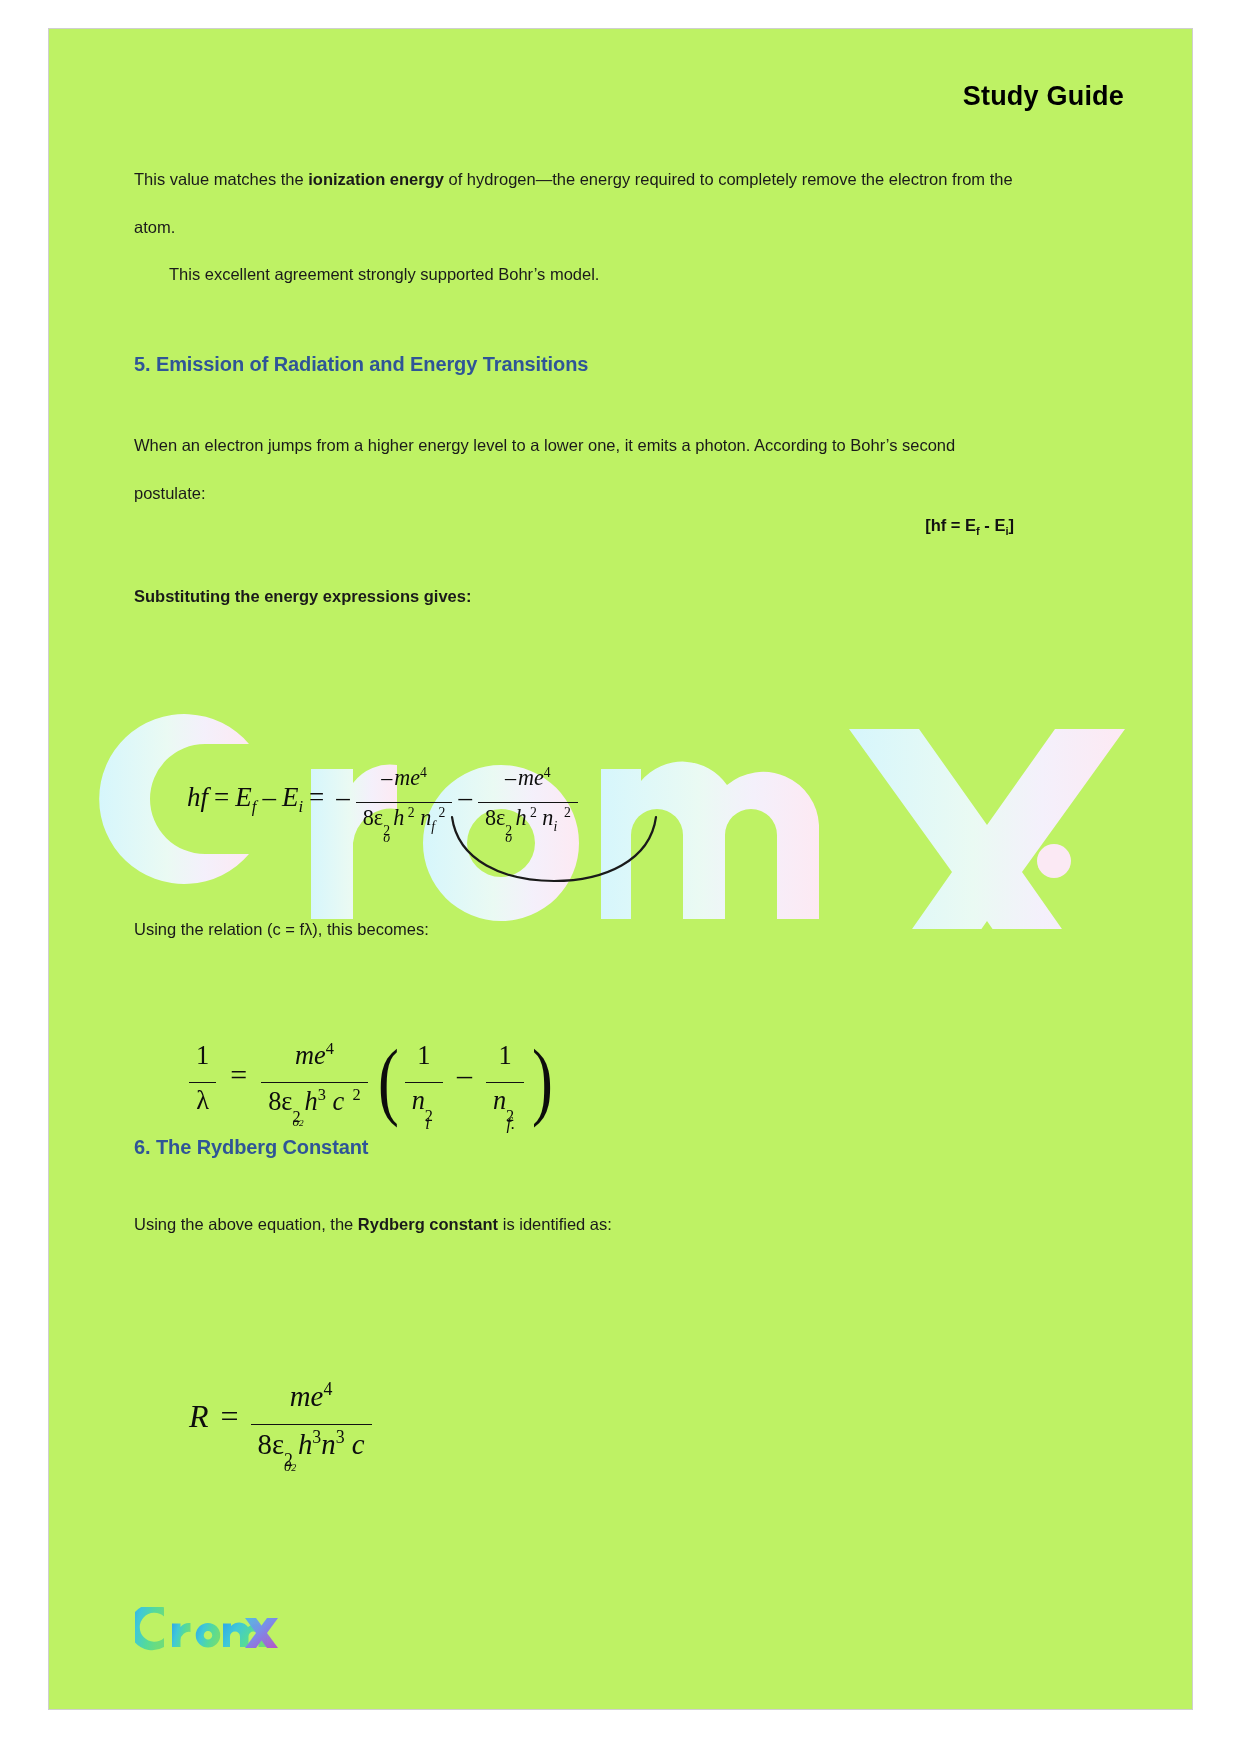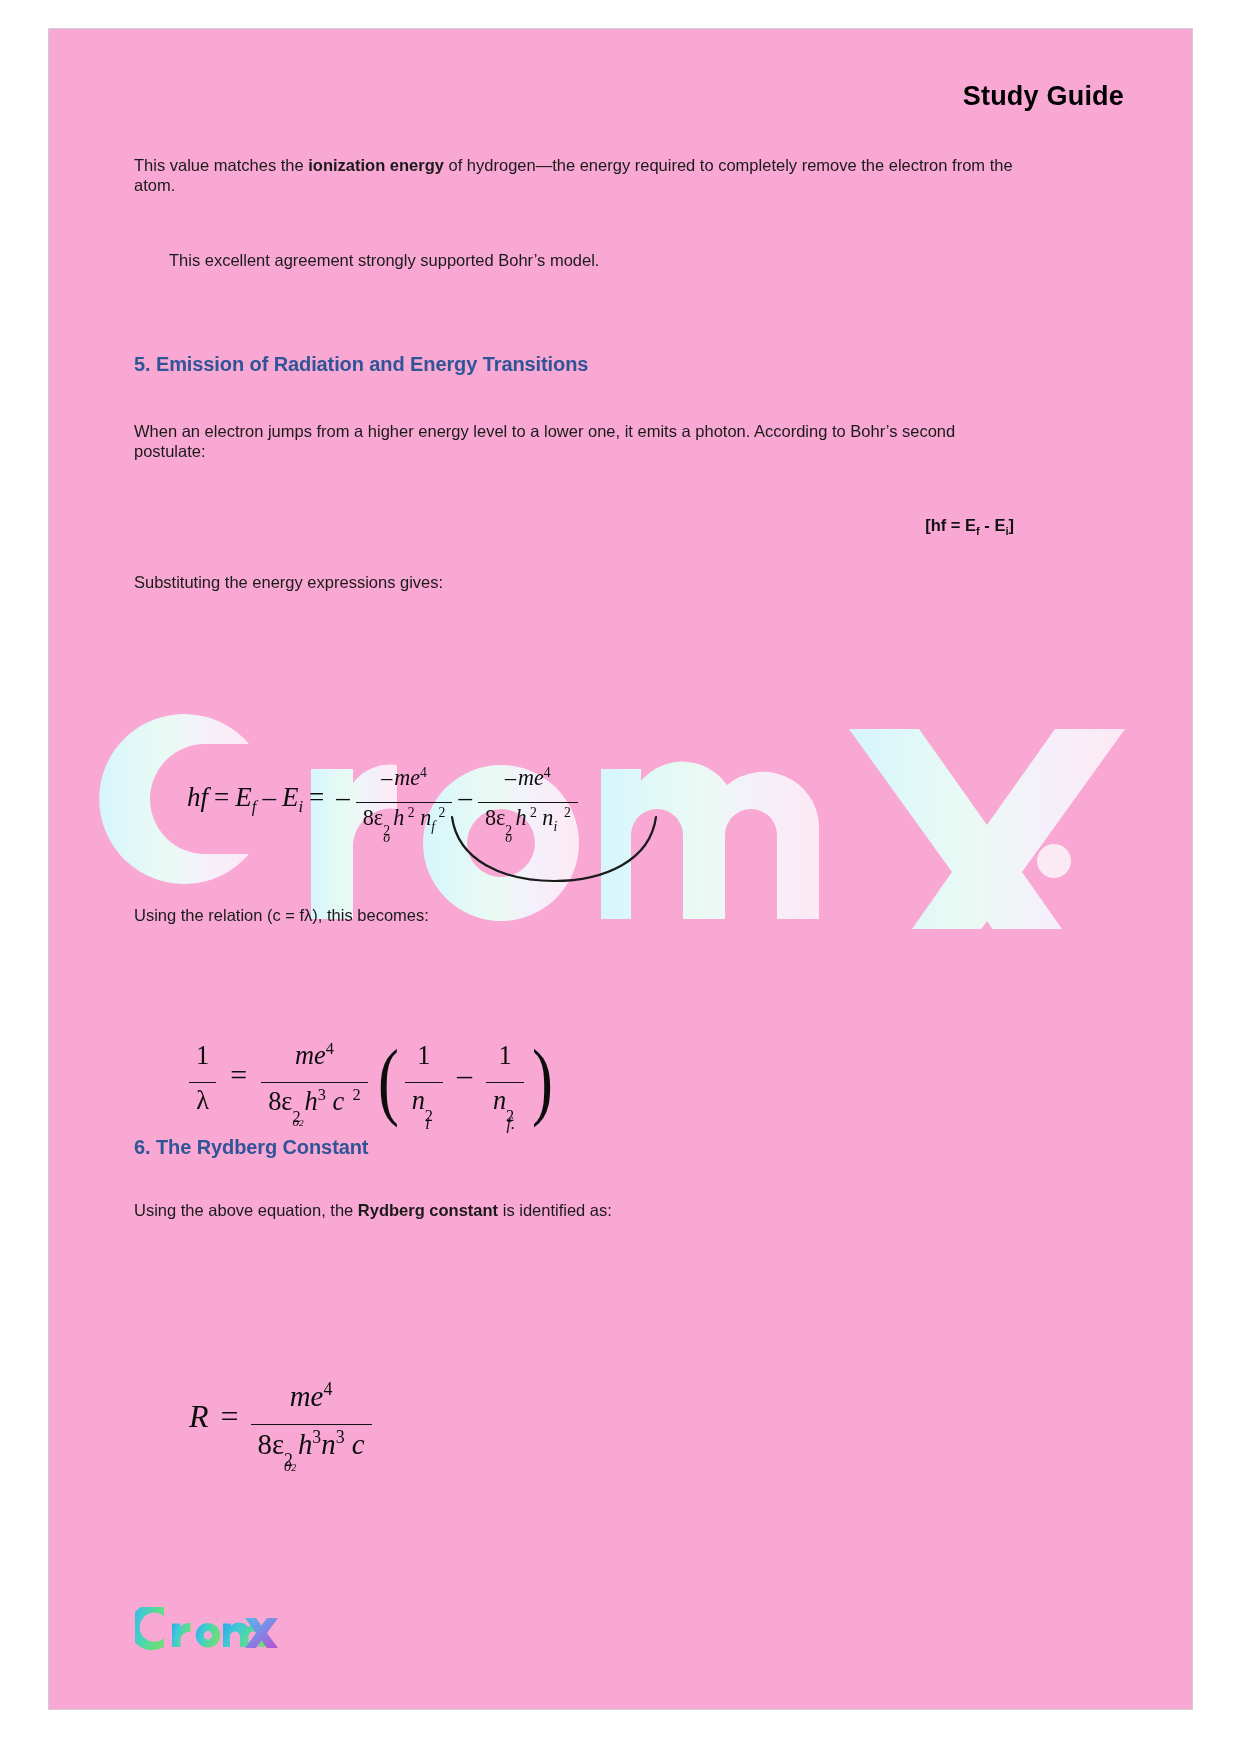--- a/index.html
+++ b/index.html
@@ -15,21 +15,21 @@
     -webkit-font-smoothing: antialiased;
   }
 
   .page {
     position: absolute;
     left: 48px;
     top: 28px;
     width: 1145px;
     height: 1682px;
     border: 1px solid #cfcfcf;
-    background: #f9a8d4;
+    background: #bef264;
     box-sizing: border-box;
     overflow: hidden;
   }
 
   
   .watermark {
     position: absolute;
     left: 0;
     top: 600px;
     width: 1143px;
@@ -55,21 +55,21 @@
     color: #000000;
     letter-spacing: 0.2px;
     white-space: nowrap;
   }
 
   .body-text {
     position: absolute;
     left: 85px;
     width: 880px;
     font-size: 16.5px;
-    line-height: 20px;
+    line-height: 48px;
     color: #1a1a1a;
   }
   .body-text b { font-weight: bold; }
 
   .section-head {
     position: absolute;
     left: 85px;
     font-size: 20px;
     font-weight: bold;
     color: #2f5597;
@@ -219,21 +219,21 @@
     <div class="body-text" style="top:221px;margin-left:35px;">This excellent agreement strongly supported Bohr’s model.</div>
 
     <div class="section-head" style="top:324px;text-align:right;">5. Emission of Radiation and Energy Transitions</div>
 
     <div class="body-text" style="top:392px;">When an electron jumps from a higher energy level to a lower one, it emits a photon. According to Bohr’s second postulate:</div>
 
     <div class="centered-eq" style="top:487px;">
       <span>[hf = E</span><sub>f</sub><span> - E</span><sub>i</sub><span>]</span>
     </div>
 
-    <div class="body-text" style="top:543px;">Substituting the energy expressions gives:</div>
+    <div class="body-text" style="top:543px;font-weight:bold;">Substituting the energy expressions gives:</div>
 
     <div class="math" id="eq-emission">
       <span class="mi">hf</span><span class="op">=</span><span class="mi">E<span class="sub">f</span></span><span class="op">–</span><span class="mi">E<span class="sub">i</span></span><span class="op">=</span><span class="op">–</span><span class="frac"><span class="num"><span class="mn">–</span> <span class="mi">me</span><span class="sup">4</span></span><span class="den"><span class="mn">8</span><span class="mn">ε</span><span style="display:inline-block;position:relative;width:0.46em;"><span class="sup" style="position:absolute;left:0;top:-0.18em;">2</span><span class="sub" style="position:absolute;left:0;top:0.30em;font-style:italic;">o</span></span><span class="mi">h</span><span class="sup">&nbsp;2</span>&nbsp;<span class="mi">n</span><span class="sub">f</span><span class="sup">&nbsp;2</span></span></span><span class="op">–</span><span class="frac"><span class="num"><span class="mn">–</span> <span class="mi">me</span><span class="sup">4</span></span><span class="den"><span class="mn">8</span><span class="mn">ε</span><span style="display:inline-block;position:relative;width:0.46em;"><span class="sup" style="position:absolute;left:0;top:-0.18em;">2</span><span class="sub" style="position:absolute;left:0;top:0.30em;font-style:italic;">o</span></span><span class="mi">h</span><span class="sup">&nbsp;2</span>&nbsp;<span class="mi">n</span><span class="sub">i</span><span class="sup">&nbsp;&nbsp;2</span></span></span>
     </div>
 
     <svg class="underbrace" style="left:395px; top:786px; width:220px; height:72px;" viewBox="0 0 220 72">
       <path d="M8 2 C 14 46, 60 66, 110 66 C 160 66, 206 46, 212 2" fill="none" stroke="#1a1a1a" stroke-width="2.2" stroke-linecap="round"></path>
     </svg>
 
     <div class="body-text" style="top:876px;">Using the relation (c = fλ), this becomes:</div>

